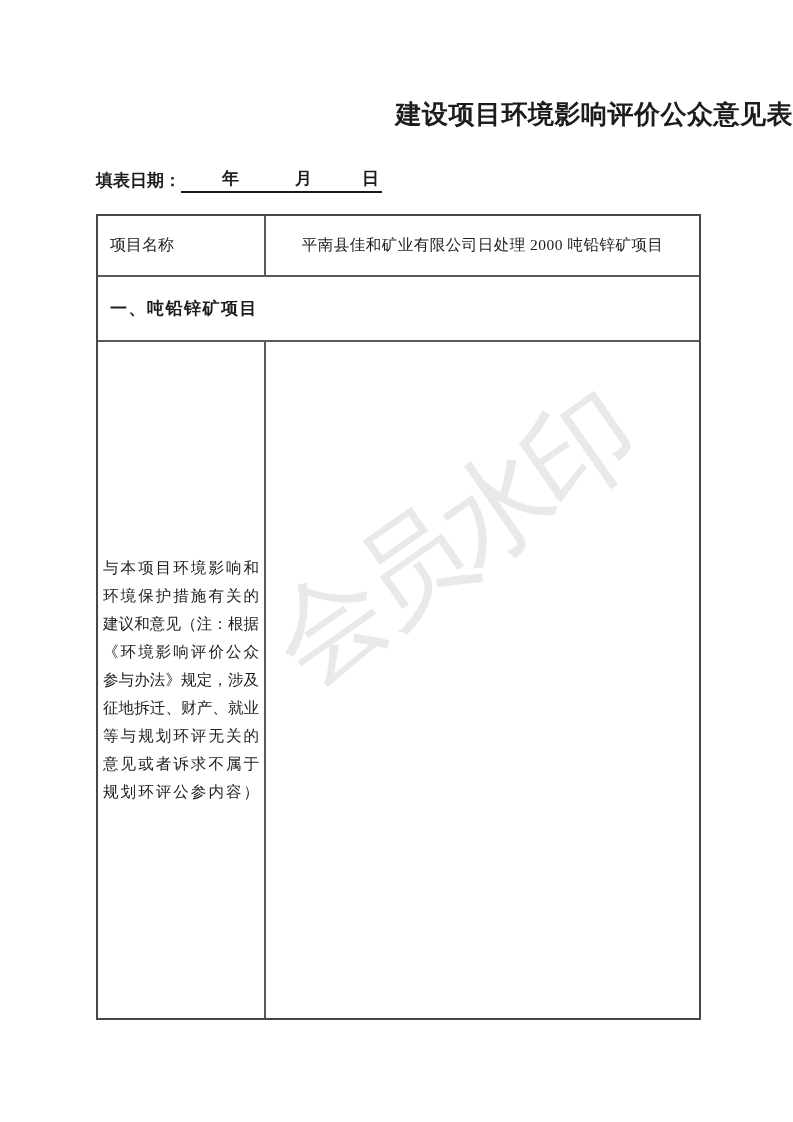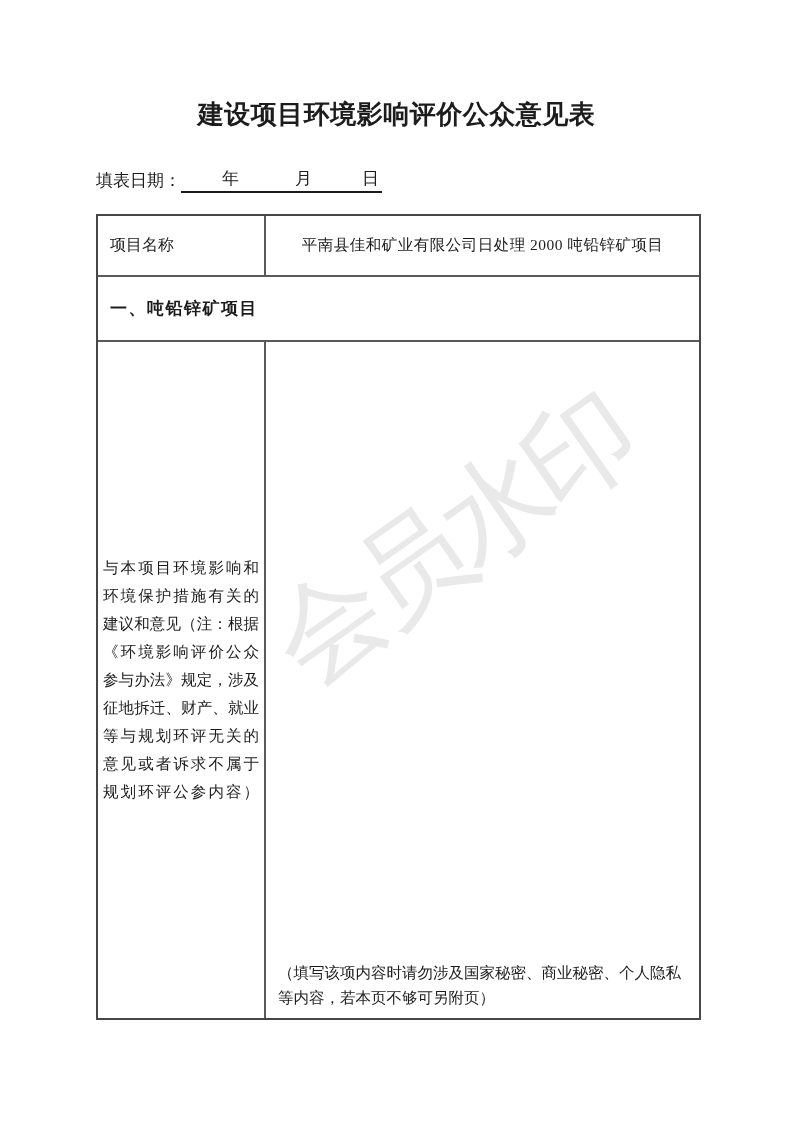--- a/index.html
+++ b/index.html
@@ -30,33 +30,33 @@
   }
 
   .content { position: absolute; inset: 0; z-index: 2; }
 
   
   .doc-title {
     position: absolute;
     top: 97px;
     left: 0;
     width: 100%;
-    text-align: center;
+    text-align: right;
     font-size: 26px;
     font-weight: bold;
     letter-spacing: 0.5px;
   }
 
   
   .date-line {
     position: absolute;
     top: 167px;
     left: 96px;
     font-size: 17px;
-    font-weight: normal;
+    font-weight: bold;
     line-height: 24px;
     white-space: nowrap;
   }
   .date-blank {
     display: inline-flex;
     width: 201px;
     border-bottom: 2px solid #1a1a1a;
     vertical-align: bottom;
     line-height: 24px;
   }
@@ -172,22 +172,18 @@
           <div class="t-prompt-text">与本项目环境影响和
 环境保护措施有关的
 建议和意见（注：根据
 《环境影响评价公众
 参与办法》规定，涉及
 征地拆迁、财产、就业
 等与规划环评无关的
 意见或者诉求不属于
 规划环评公参内容）</div>
         </div>
-        <div class="t-opinion-cell">
-          <div class="t-opinion-note">（填写该项内容时请勿涉及国家秘密、商业秘密、个人隐私
-等内容，若本页不够可另附页）</div>
-        </div>
       </div>
 
     </div>
 
   </div>
 </div>
 
 </body></html>

